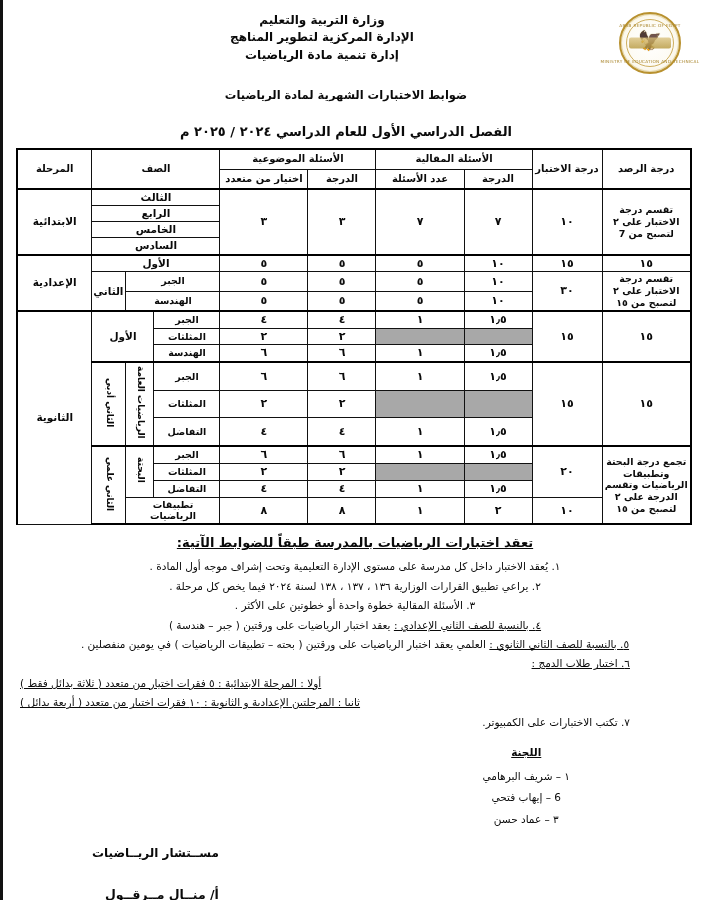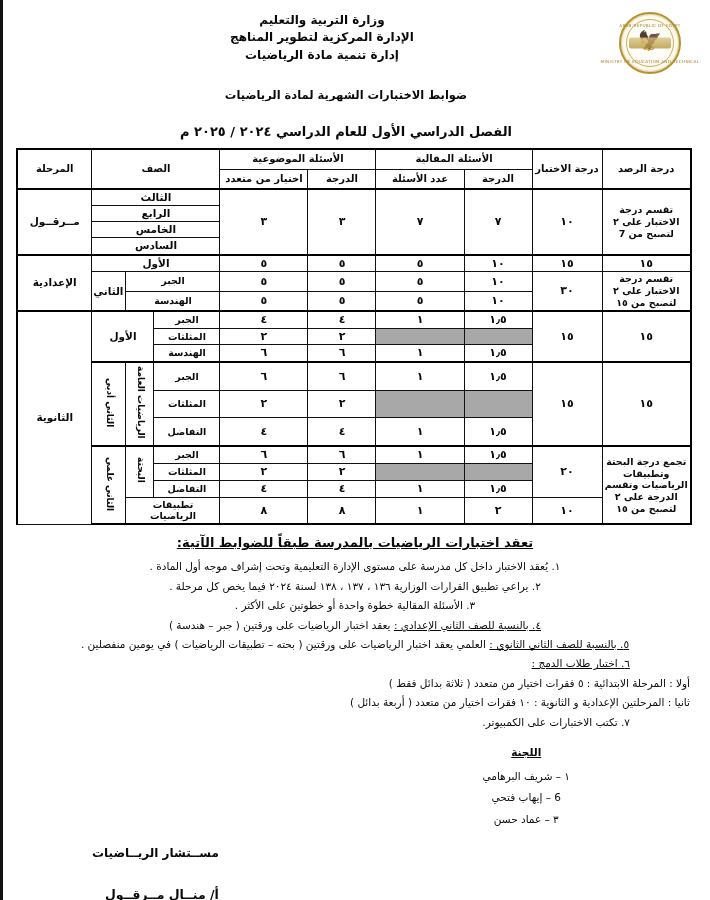--- a/index.html
+++ b/index.html
@@ -157,21 +157,21 @@
     letter-spacing: .2px;
   }
   .note-line {
     font-size: 10.5px;
     line-height: 1.85;
     text-align: right;
     padding-right: 22px;
   }
   .note-line .u { text-decoration: underline; }
   .note-line.center-ish { text-align: center; padding-right: 0; }
-  .note-line.sub { padding-right: 0; text-align: right; font-size: 10.5px; }
+  .note-line.sub { padding-right: 0; text-align: left; font-size: 10.5px; text-decoration: underline; }
   .note-line.rtight { padding-right: 60px; text-align: right; }
 
   
   .bottom-area {
     position: relative;
     margin-top: 10px;
     padding: 0 20px;
     height: 150px;
   }
   .committee {
@@ -273,21 +273,21 @@
   <tbody>
 
     <tr>
       <td class="note-cell thick-top thick-right" rowspan="4">تقسم درجة الاختبار على ٢ لتصبح من 7</td>
       <td class="num thick-top" rowspan="4">١٠</td>
       <td class="num thick-top" rowspan="4">٧</td>
       <td class="num thick-top" rowspan="4">٧</td>
       <td class="num thick-top" rowspan="4">٣</td>
       <td class="num thick-top" rowspan="4">٣</td>
       <td class="stage thick-top" colspan="3">الثالث</td>
-      <td class="stage thick-top thick-left" rowspan="4">مــرقــول</td>
+      <td class="stage thick-top thick-left" rowspan="4">الابتدائية</td>
     </tr>
     <tr>
       <td class="stage" colspan="3">الرابع</td>
     </tr>
     <tr>
       <td class="stage" colspan="3">الخامس</td>
     </tr>
     <tr>
       <td class="stage" colspan="3">السادس</td>
     </tr>

